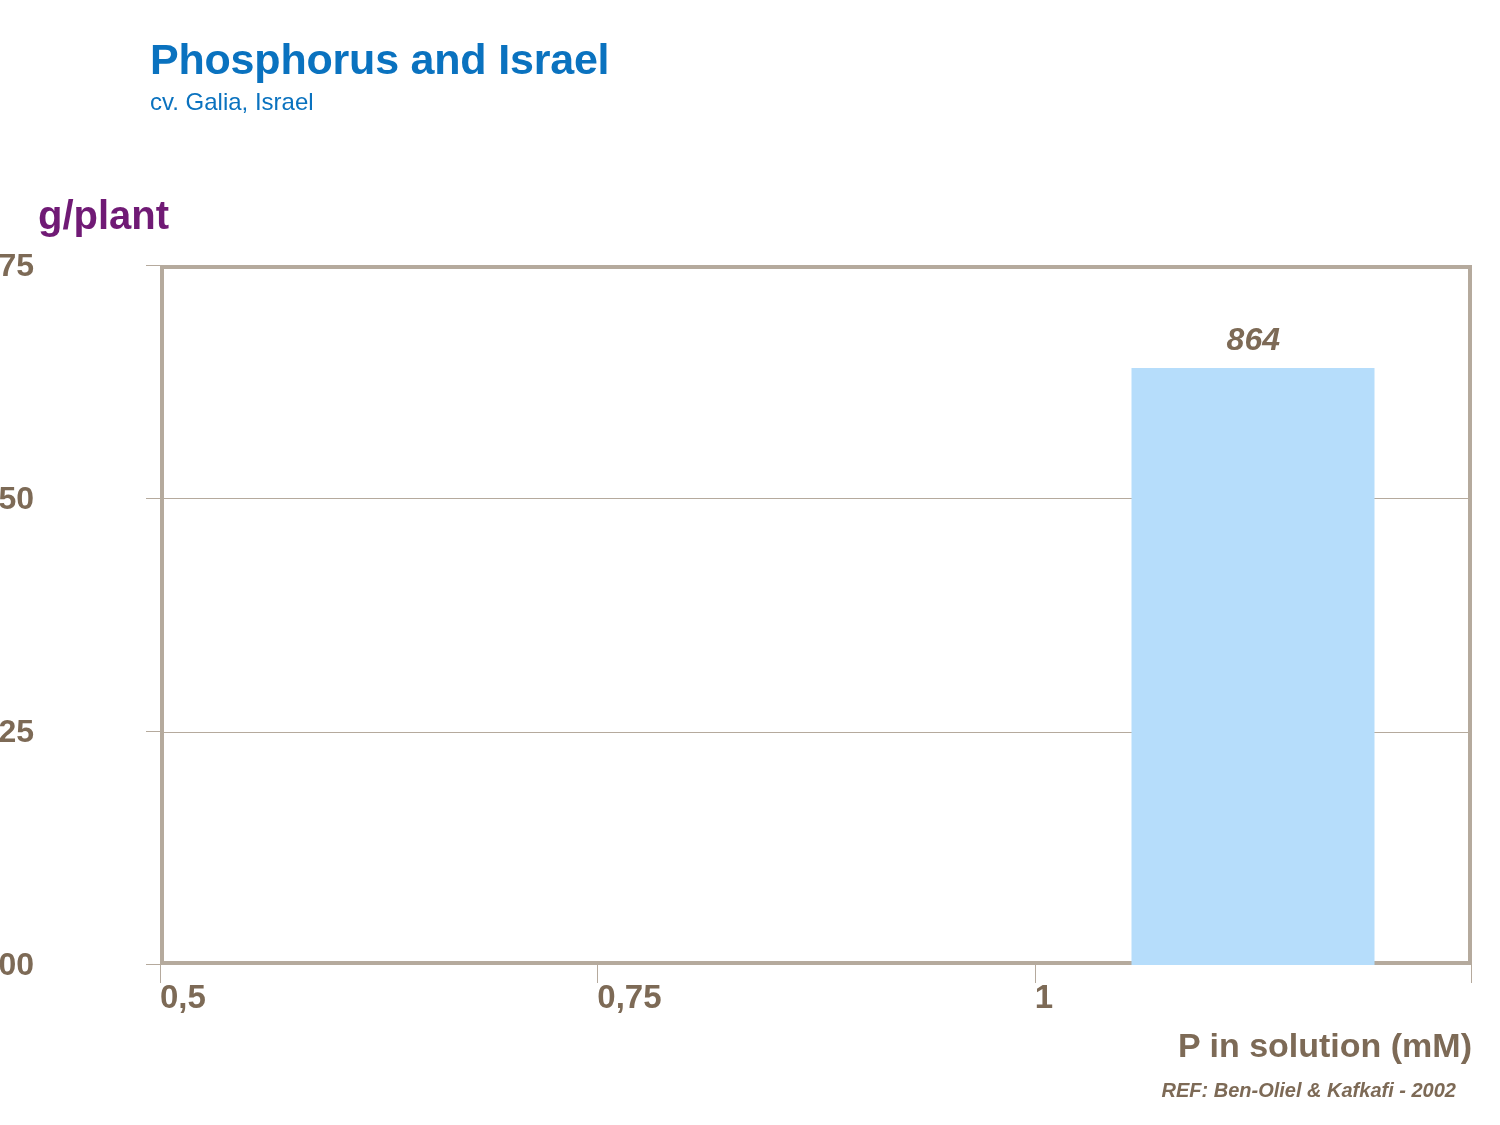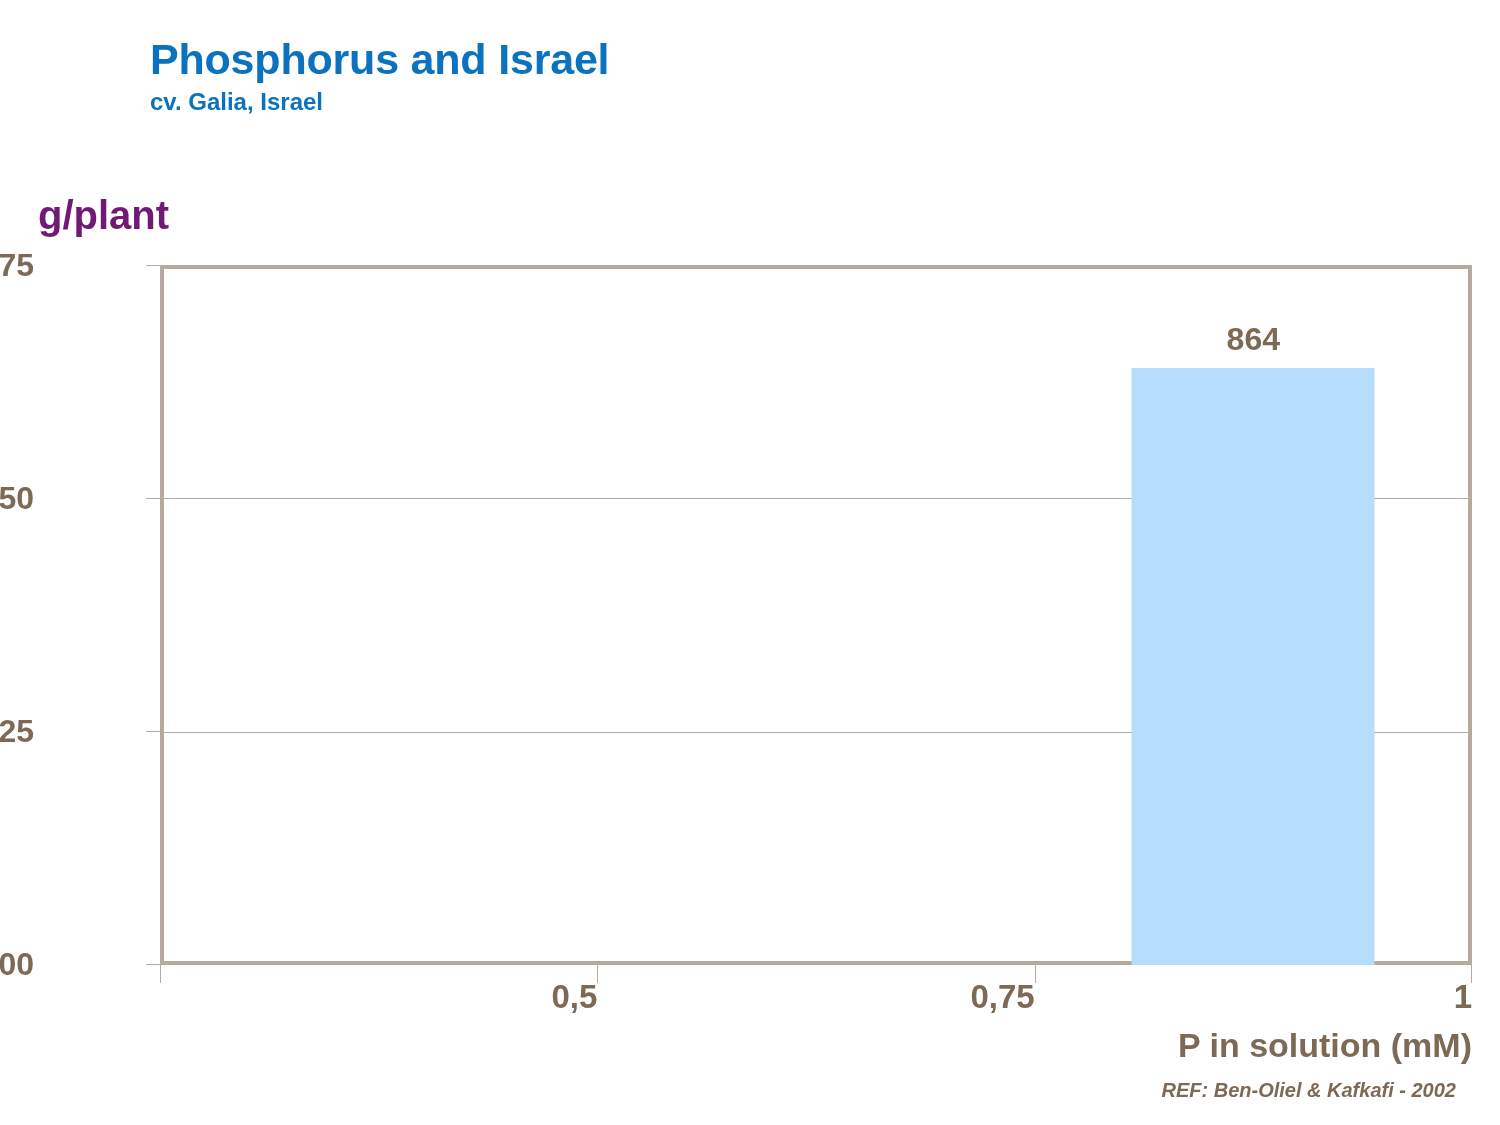--- a/index.html
+++ b/index.html
@@ -25,21 +25,21 @@
   #chart-title {
     font-size: 43px;
     font-weight: bold;
     color: #0a72bf;
     line-height: 1.02;
     letter-spacing: -0.2px;
     white-space: nowrap;
   }
   #chart-subtitle {
     font-size: 24px;
-    font-weight: bold;
+    font-weight: normal;
     color: #0a72bf;
     margin-top: 6px;
     white-space: nowrap;
   }
 
   
   #y-axis-unit {
     position: absolute;
     left: 38px;
     top: 193px;
@@ -93,20 +93,21 @@
     left: 160px;
     top: 265px;
     width: 1312px;
     height: 700px;
   }
   .bar-slot {
     position: absolute;
     bottom: 0;
     top: 16px;
     width: 437.33px;
+    font-style: italic;
   }
   .bar {
     position: absolute;
     bottom: 0;
     left: 50%;
     transform: translateX(-50%);
     width: 243px;
   }
   .bar-value {
     position: absolute;
@@ -137,21 +138,21 @@
     position: absolute;
     left: 160px;
     top: 978px;
     width: 1312px;
     height: 44px;
   }
   .x-label {
     position: absolute;
     top: 0;
     width: 437.33px;
-    text-align: right;
+    text-align: left;
     font-size: 33px;
     font-weight: bold;
     color: #7d6a56;
   }
   #x-axis-title {
     position: absolute;
     left: 160px;
     top: 1026px;
     width: 1312px;
     text-align: right;

